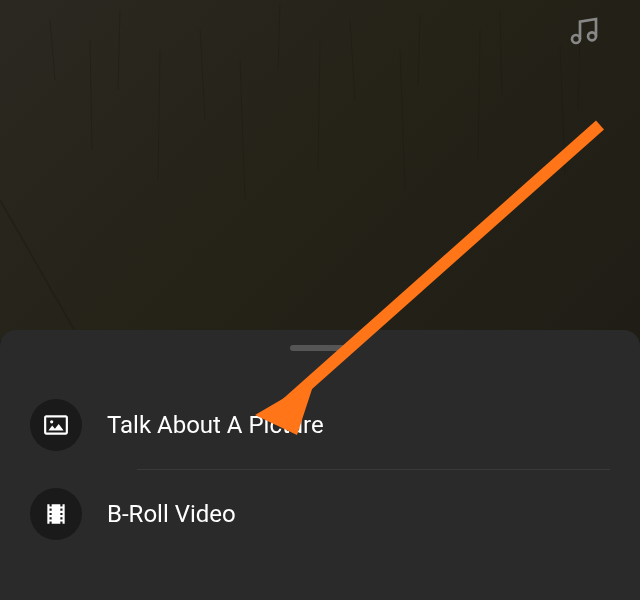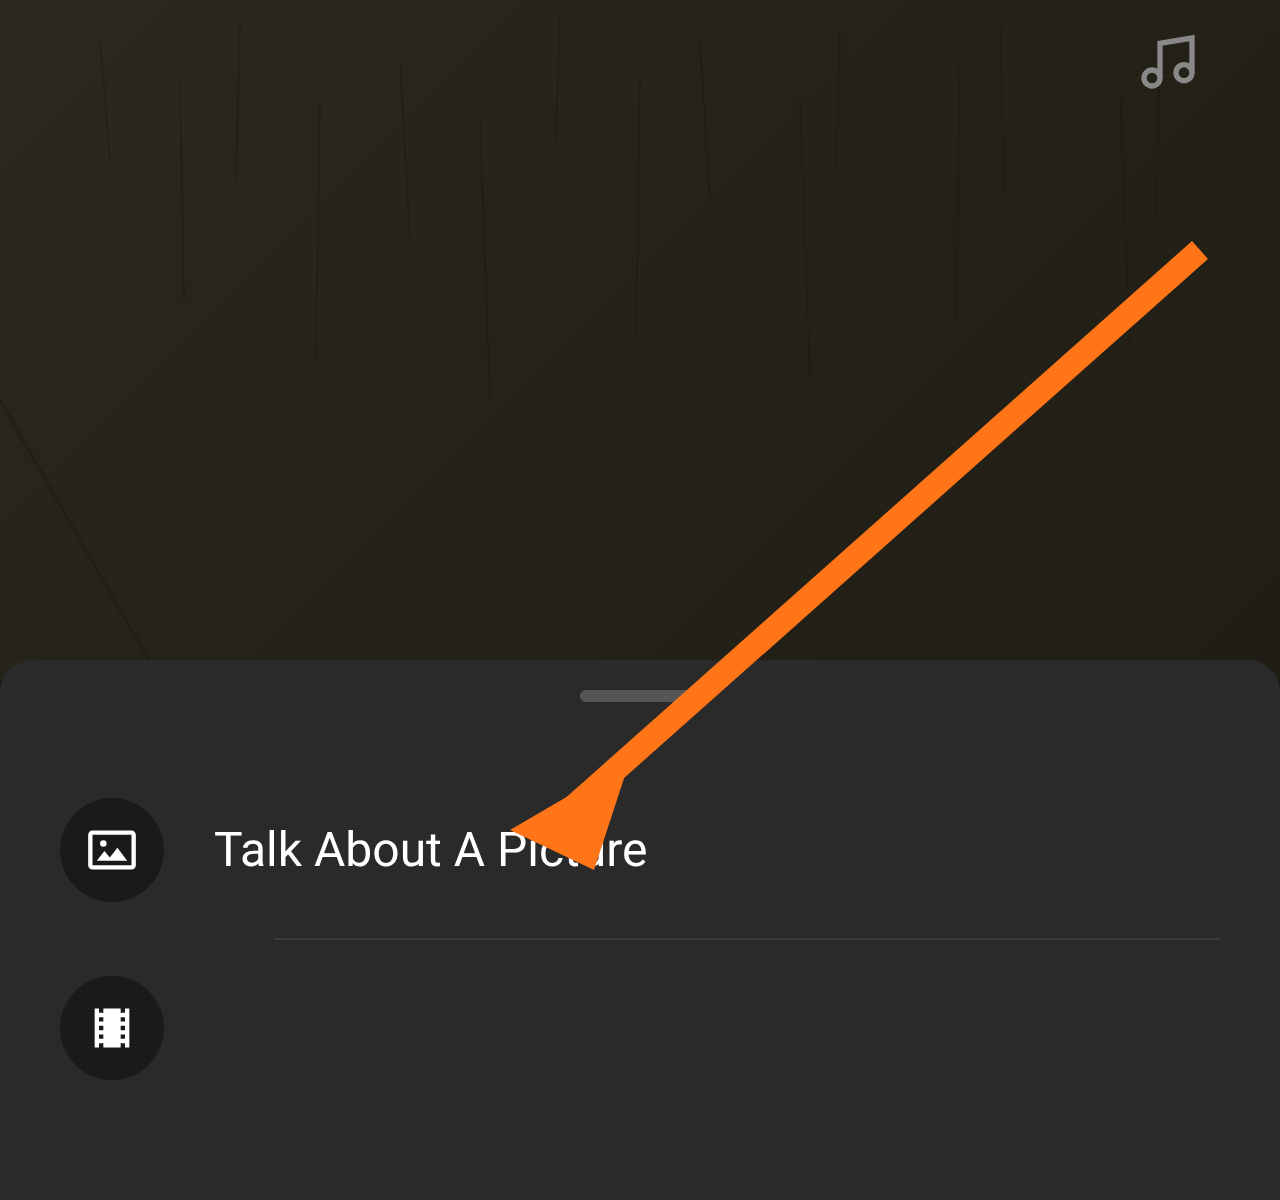--- a/index.html
+++ b/index.html
@@ -147,20 +147,21 @@
       </div>
       <span class="menu-label">Talk About A Picture</span>
     </div>
     <div class="divider"></div>
     <div class="menu-row">
       <div class="icon-circle">
         <svg viewBox="0 0 24 24">
           <path d="M18 3v2h-2V3H8v2H6V3H4v18h2v-2h2v2h8v-2h2v2h2V3h-2zM8 17H6v-2h2v2zm0-4H6v-2h2v2zm0-4H6V7h2v2zm10 8h-2v-2h2v2zm0-4h-2v-2h2v2zm0-4h-2V7h2v2z"></path>
         </svg>
       </div>
+      <span class="menu-label">B-Roll Video</span>
     </div>
   </div>
 </div>
 
 <svg class="arrow" width="380" height="330" viewBox="0 0 380 330">
   <defs>
     <marker id="arrowhead" markerWidth="12" markerHeight="12" refX="2" refY="6" orient="auto">
       <polygon points="0 0, 12 6, 0 12" fill="#ff7518"></polygon>
     </marker>
   </defs>

